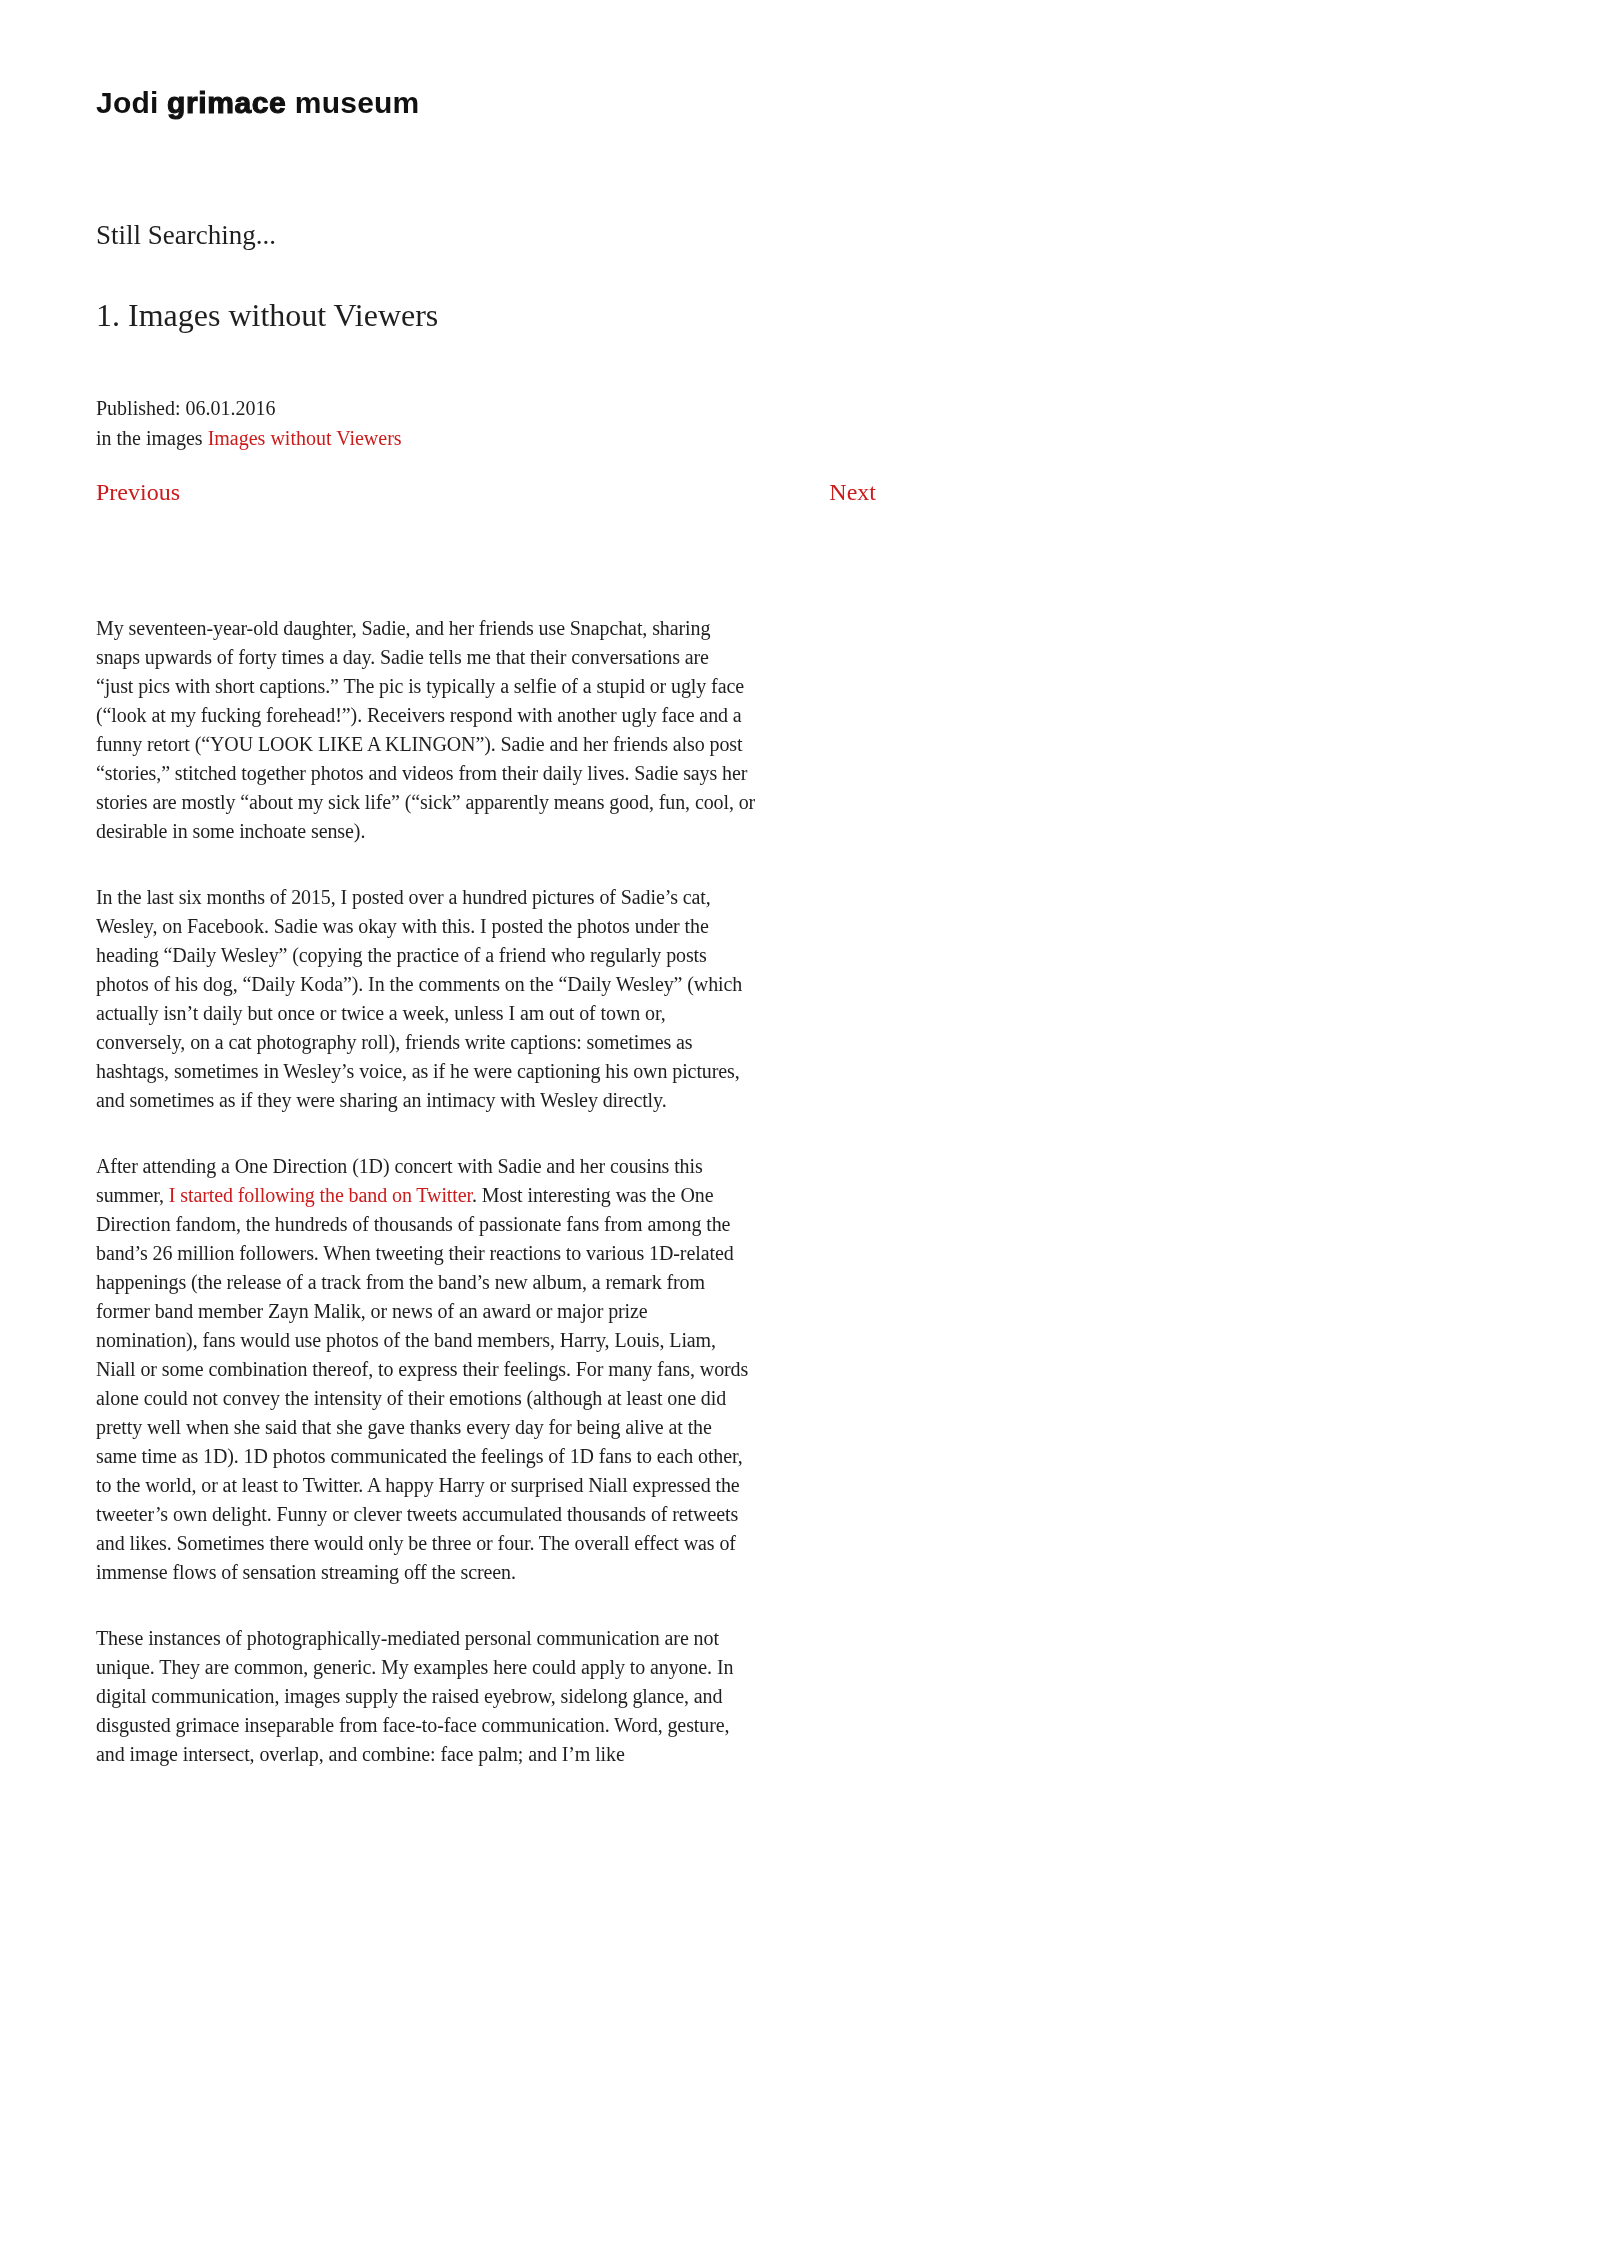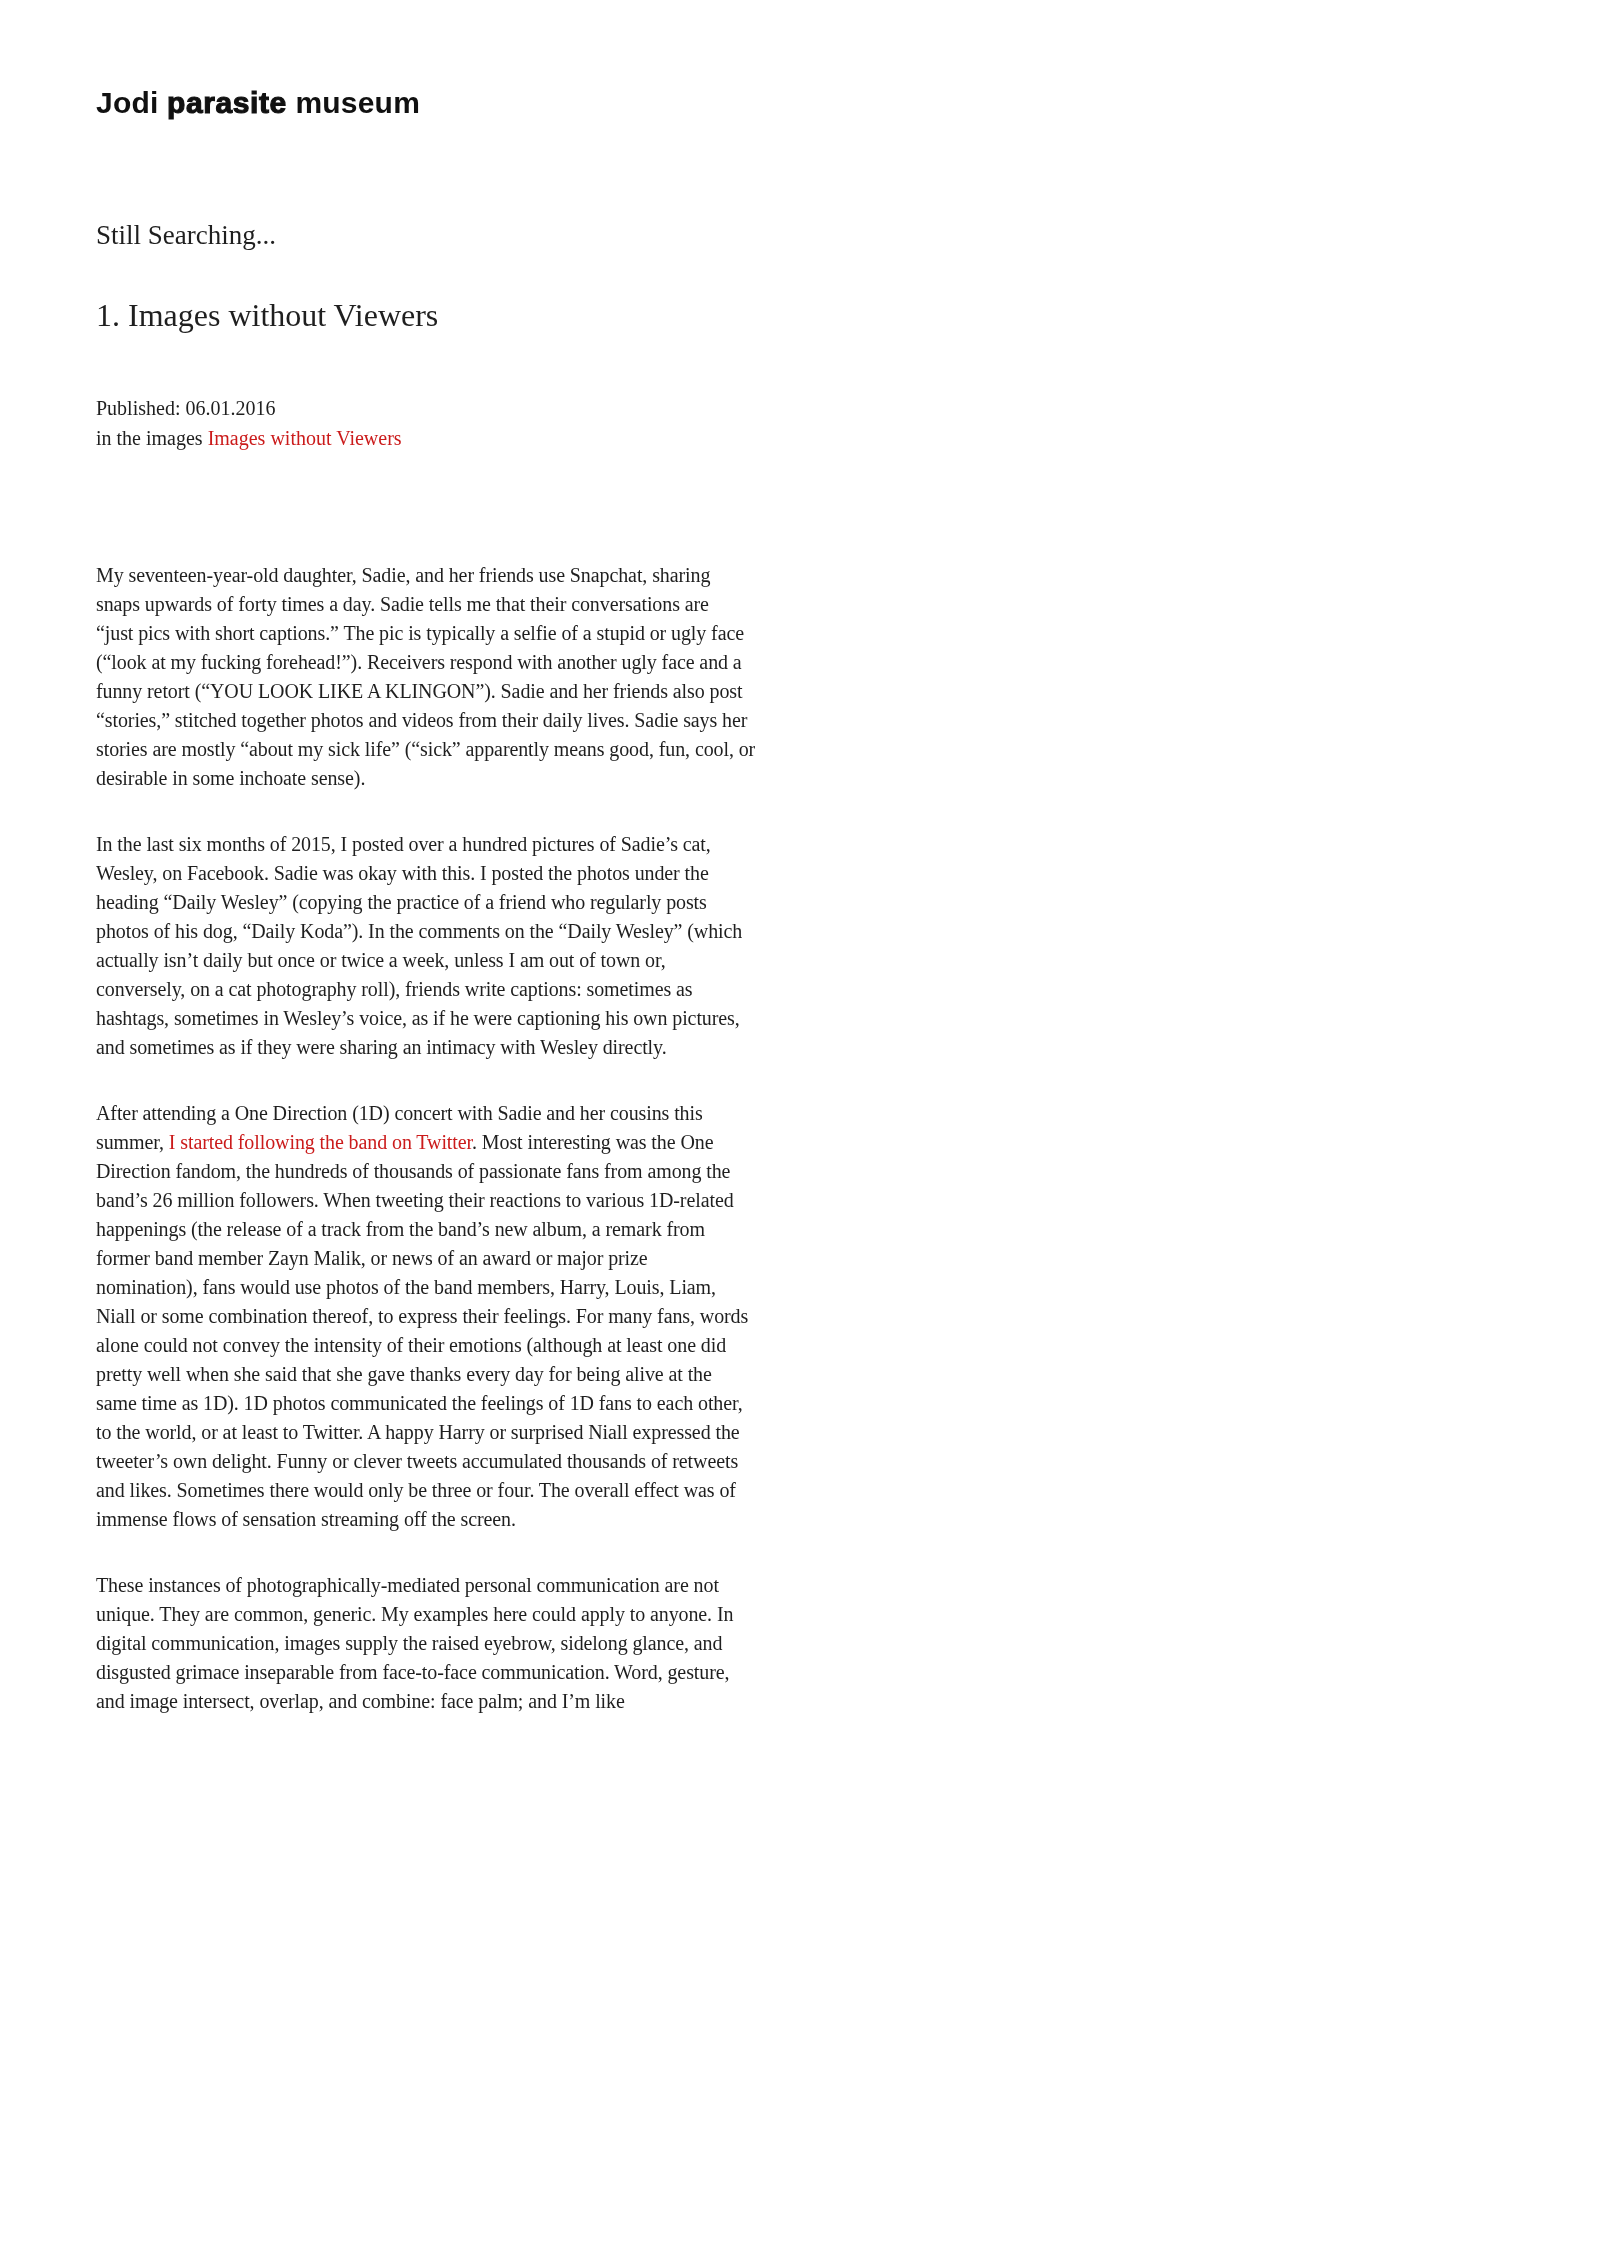--- a/index.html
+++ b/index.html
@@ -72,32 +72,36 @@
     color: #cb1b1b;
     text-decoration: none;
     cursor: pointer;
   }
 </style>
 </head>
 <body>
 
 <div class="content">
 
-  <div class="logo"><span>Jodi</span> <span class="parasite">parasite</span> <span>museum</span></div>
+  <div class="logo"><span>Jodi</span> <span class="parasite">grimace</span> <span>museum</span></div>
 
   <div class="blog-title">Still Searching...</div>
 
   <h1 class="article-title">1. Images without Viewers</h1>
 
 
   <div class="meta">
     <div>Published: 06.01.2016</div>
     <div><span>in the images </span><a class="red">Images without Viewers</a></div>
   </div>
 
+  <div class="nav-row">
+    <a class="red">Previous</a>
+    <a class="red">Next</a>
+  </div>
 
   <div class="body-text">
     <p class="para">My seventeen-year-old daughter, Sadie, and her friends use Snapchat, sharing
 snaps upwards of forty times a day. Sadie tells me that their conversations are
 “just pics with short captions.” The pic is typically a selfie of a stupid or ugly face
 (“look at my fucking forehead!”). Receivers respond with another ugly face and a
 funny retort (“YOU LOOK LIKE A KLINGON”). Sadie and her friends also post
 “stories,” stitched together photos and videos from their daily lives. Sadie says her
 stories are mostly “about my sick life” (“sick” apparently means good, fun, cool, or
 desirable in some inchoate sense).</p>

